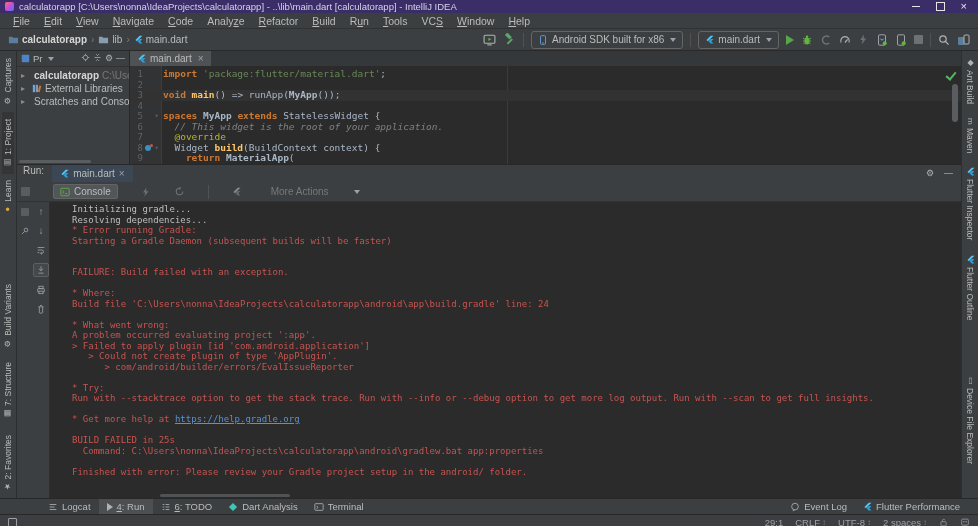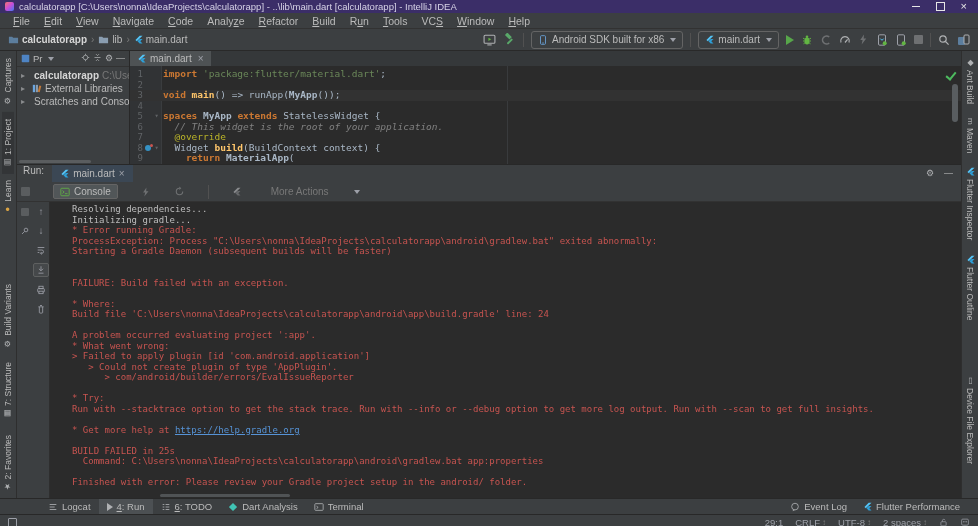--- a/index.html
+++ b/index.html
@@ -488,34 +488,33 @@
                 </svg>
             </span>
             <span class="gut-ic">
               <svg width="10" height="10" viewBox="0 0 12 12">
                   <path d="M2.8 3.4 H9.2 M4 3.4 V10 A0.9 0.9 0 0 0 4.9 10.9 H7.1 A0.9 0.9 0 0 0 8 10 V3.4 M4.8 1.8 H7.2" stroke="#9DA0A8" fill="none"></path>
                 </svg>
             </span>
           </div>
           <div class="console">
             <div id="console-lines">
+                <div class="c-line"><span class="c-pl">Initializing gradle...</span></div>
                 <div class="c-line"><span class="c-pl">Resolving dependencies...</span></div>
-                <div class="c-line"><span class="c-pl">Initializing gradle...</span></div>
                 <div class="c-line"><span class="c-err">* Error running Gradle:</span></div>
-                <div class="c-line"><span class="c-err">ProcessException: Process "C:\Users\nonna\IdeaProjects\calculatorapp\android\gradlew.bat" exited abnormally:</span></div>
                 <div class="c-line"><span class="c-err">Starting a Gradle Daemon (subsequent builds will be faster)</span></div>
                 <div class="c-line">&nbsp;</div>
                 <div class="c-line">&nbsp;</div>
                 <div class="c-line"><span class="c-err">FAILURE: Build failed with an exception.</span></div>
                 <div class="c-line">&nbsp;</div>
                 <div class="c-line"><span class="c-err">* Where:</span></div>
                 <div class="c-line"><span class="c-err">Build file 'C:\Users\nonna\IdeaProjects\calculatorapp\android\app\build.gradle' line: 24</span></div>
                 <div class="c-line">&nbsp;</div>
+                <div class="c-line"><span class="c-err">* What went wrong:</span></div>
                 <div class="c-line"><span class="c-err">A problem occurred evaluating project ':app'.</span></div>
-                <div class="c-line"><span class="c-err">* What went wrong:</span></div>
                 <div class="c-line"><span class="c-err">&gt; Failed to apply plugin [id 'com.android.application']</span></div>
                 <div class="c-line"><span class="c-err">   &gt; Could not create plugin of type 'AppPlugin'.</span></div>
                 <div class="c-line"><span class="c-err">      &gt; com/android/builder/errors/EvalIssueReporter</span></div>
                 <div class="c-line">&nbsp;</div>
                 <div class="c-line"><span class="c-err">* Try:</span></div>
                 <div class="c-line"><span class="c-err">Run with --stacktrace option to get the stack trace. Run with --info or --debug option to get more log output. Run with --scan to get full insights.</span></div>
                 <div class="c-line">&nbsp;</div>
                 <div class="c-line"><span class="c-err">* Get more help at </span><span class="c-link">https://help.gradle.org</span></div>
                 <div class="c-line">&nbsp;</div>
                 <div class="c-line"><span class="c-err">BUILD FAILED in 25s</span></div>

